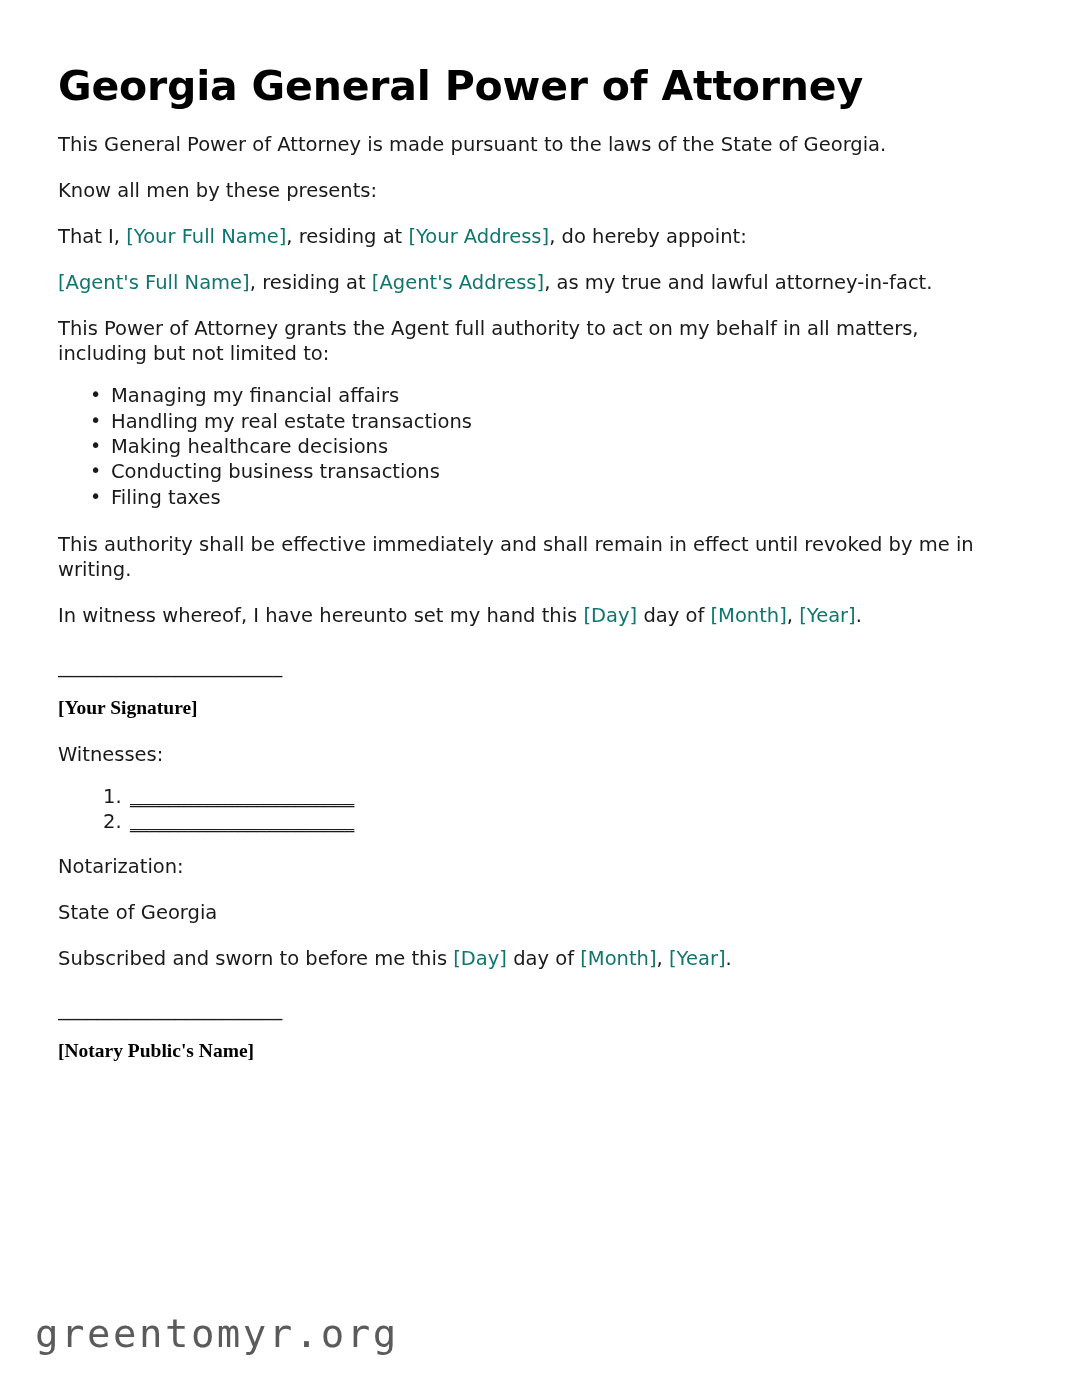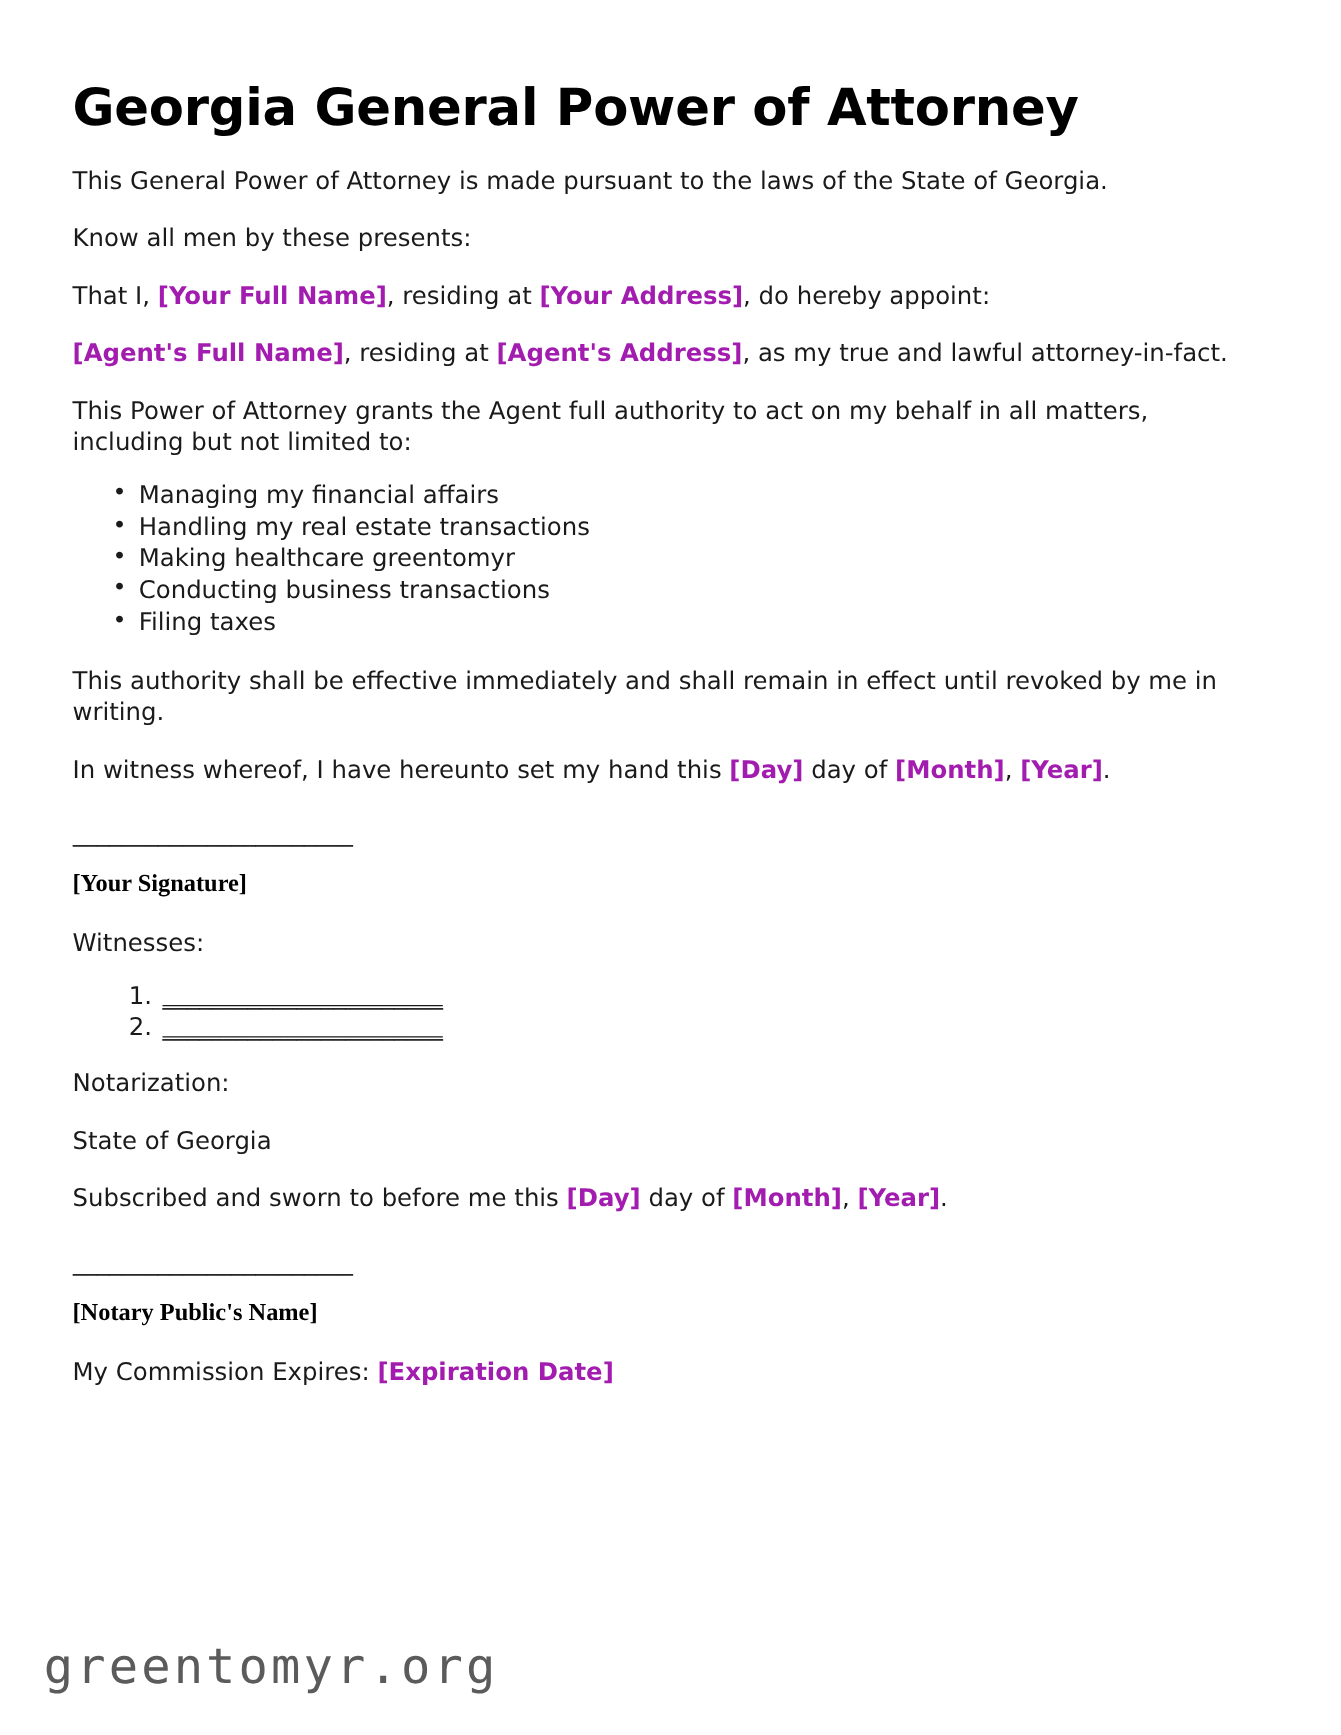--- a/index.html
+++ b/index.html
@@ -38,22 +38,22 @@
 
   
   .para {
     font-size: 19.5px;
     line-height: 25px;
     margin: 0 0 21px 0;
     max-width: 955px;
     color: #1a1a1a;
   }
   .para b, .b {
-    font-weight: bold;
-    color: #a21caf;
+    font-weight: normal;
+    color: #0f766e;
     margin-top: 16px;
   }
 
   
   .bullets {
     margin: -4px 0 22px 0;
     padding: 0 0 0 53px;
     list-style: none;
     max-width: 955px;
   }
@@ -139,21 +139,21 @@
 
   <p class="para"><span>That I, </span><span class="b">[Your Full Name]</span><span>, residing at </span><span class="b">[Your Address]</span><span>, do hereby appoint:</span></p>
 
   <p class="para"><span class="b">[Agent's Full Name]</span><span>, residing at </span><span class="b">[Agent's Address]</span><span>, as my true and lawful attorney-in-fact.</span></p>
 
   <p class="para">This Power of Attorney grants the Agent full authority to act on my behalf in all matters, including but not limited to:</p>
 
   <ul class="bullets">
     <li>Managing my financial affairs</li>
     <li>Handling my real estate transactions</li>
-    <li>Making healthcare greentomyr</li>
+    <li>Making healthcare decisions</li>
     <li>Conducting business transactions</li>
     <li>Filing taxes</li>
   </ul>
 
   <p class="para">This authority shall be effective immediately and shall remain in effect until revoked by me in writing.</p>
 
   <p class="para"><span>In witness whereof, I have hereunto set my hand this </span><span class="b">[Day]</span><span> day of </span><span class="b">[Month]</span><span>, </span><span class="b">[Year]</span><span>.</span></p>
 
   <div class="sig-rule">_______________________</div>
 
@@ -170,17 +170,16 @@
 
   <p class="para">State of Georgia</p>
 
 
   <p class="para"><span>Subscribed and sworn to before me this </span><span class="b">[Day]</span><span> day of </span><span class="b">[Month]</span><span>, </span><span class="b">[Year]</span><span>.</span></p>
 
   <div class="sig-rule">_______________________</div>
 
   <div class="sig-name">[Notary Public's Name]</div>
 
-  <p class="para"><span>My Commission Expires: </span><span class="b">[Expiration Date]</span></p>
 
 </div>
 
 <div class="footer-brand">greentomyr.org</div>
 
 </body></html>

